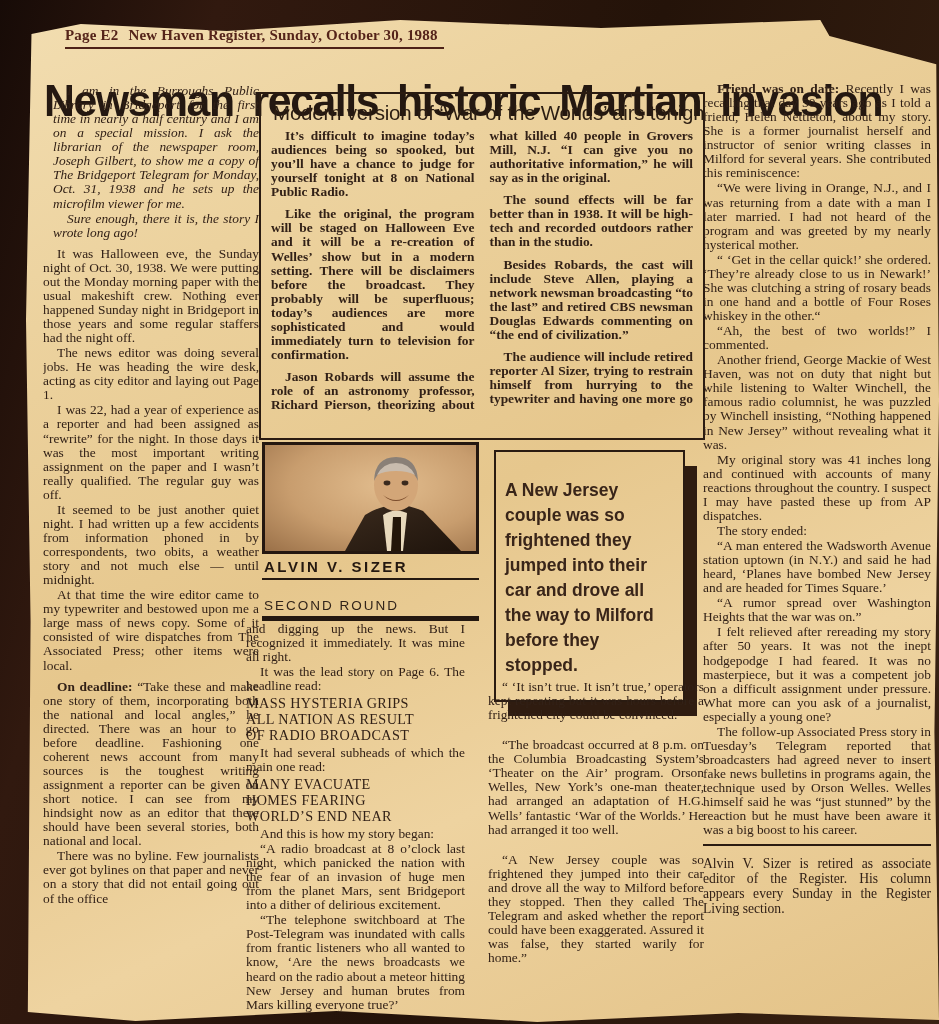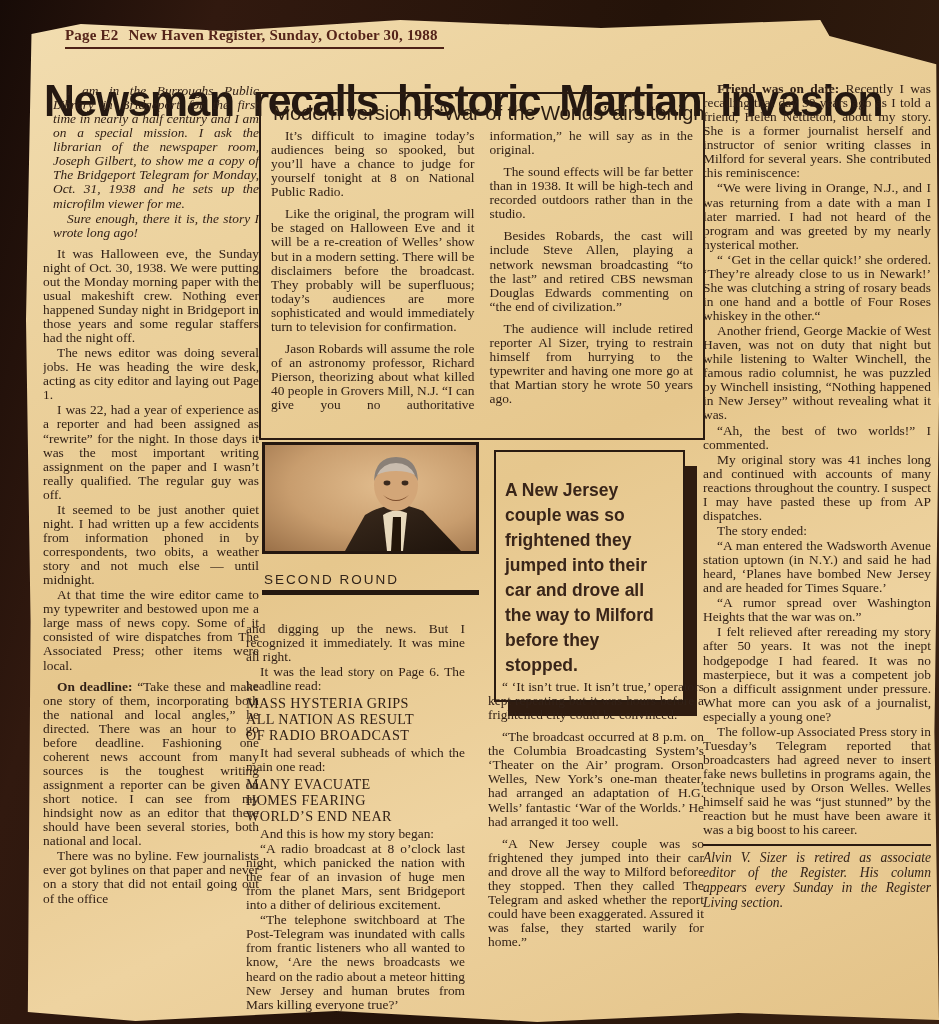--- a/index.html
+++ b/index.html
@@ -39,44 +39,44 @@
   .para strong{font-family:"Liberation Serif",serif;}
   .italic{font-style:italic;margin-left:10px;}
   
   #col-left{position:absolute;left:17px;top:66px;width:216px;height:934px;overflow:hidden;}
   
   #nprbox{position:absolute;left:233px;top:74px;width:442px;height:344px;
     border:2.5px solid #2a1b11;overflow:hidden;}
   #nprbox h2{
     margin:7px 12px 4px 12px;font-family:"Liberation Sans",sans-serif;font-weight:normal;
     font-size:20.5px;color:#2b1d12;letter-spacing:-.2px;white-space:nowrap;}
-  #nprbox .boxtext{margin:2px 10px 6px 10px;columns:2;column-gap:15px;height:292px;}
+  #nprbox .boxtext{margin:2px 10px 6px 10px;columns:2;column-gap:15px;height:292px;font-weight:bold;}
   #nprbox .para.gap{margin-top:8px;}
   
   #photo-block{position:absolute;left:236px;top:424px;width:217px;}
   #photo-frame{border:3px solid #241710;height:106px;overflow:hidden;background:#caa078;}
   #caption-name{font-family:"Liberation Sans",sans-serif;font-weight:bold;font-size:15px;
     letter-spacing:2.5px;color:#241810;padding:4px 0 3px 2px;border-bottom:2px solid #241810;}
   #caption-col{font-family:"Liberation Sans",sans-serif;font-size:13.5px;letter-spacing:2px;
     color:#32241a;padding:18px 0 3px 2px;border-bottom:5px solid #241810;}
   
   #mid-left{position:absolute;left:220px;top:604px;width:219px;height:402px;overflow:hidden;}
   
   #pullquote{position:absolute;left:468px;top:432px;width:162px;
     border:2.5px solid #2a1b11;background:transparent;
     padding:26px 16px 22px 9px;
     font-family:"Liberation Sans",sans-serif;font-weight:bold;font-size:17.5px;line-height:1.43;
     color:#392519;box-shadow:13px 15px 0 -1px #2f1c10;}
   
   #col3{position:absolute;left:462px;top:662px;width:216px;height:344px;overflow:hidden;}
-  #col3 .para.gap{margin-top:8px;}
+  #col3 .para.gap{margin-top:16px;}
   
   #col-right{position:absolute;left:677px;top:64px;width:228px;height:940px;overflow:hidden;}
-  #footer-note{border-top:2px solid #2a1b11;margin-top:7px;padding-top:5px;
-    font-style:italic;font-size:13.6px;line-height:1.1;text-align:justify;color:#322117;}
+  #footer-note{border-top:2px solid #2a1b11;margin-top:7px;padding-top:11px;
+    font-size:13.6px;line-height:1.1;text-align:justify;color:#322117;}
 </style>
 </head>
 <body>
 
 <div id="paper">
 
   <div id="masthead">
     <span class="pg">Page E2</span><span>New Haven Register, Sunday, October 30, 1988</span>
   </div>
 
@@ -125,20 +125,21 @@
         <path d="M118 70 Q130 62 142 68 L138 106 L122 106 Z" fill="#e8d9bc"></path>
         <path d="M128 72 L136 72 L136 106 L126 106 Z" fill="#241609"></path>
         <ellipse cx="131" cy="40" rx="22" ry="26" fill="#d3a678"></ellipse>
         <path d="M109 36 Q110 12 131 12 Q152 12 153 36 Q147 22 131 22 Q115 22 109 36 Z" fill="#8a8077"></path>
         <path d="M112 30 Q118 18 131 18 Q144 18 150 30 Q143 26 131 26 Q119 26 112 30 Z" fill="#c9bcae"></path>
         <path d="M118 50 Q131 60 144 50 Q138 56 131 56 Q124 56 118 50 Z" fill="#7a4c2c"></path>
         <ellipse cx="122" cy="38" rx="3.4" ry="2.4" fill="#3a2a1e"></ellipse>
         <ellipse cx="140" cy="38" rx="3.4" ry="2.4" fill="#3a2a1e"></ellipse>
       </svg>
     </div>
+    <div id="caption-name">ALVIN V. SIZER</div>
     <div id="caption-col">SECOND ROUND</div>
   </div>
 
   <div id="mid-left" class="bodytext">
       <p class="para noindent">and digging up the news. But I recognized it immediately. It was mine all right.</p>
       <p class="para">It was the lead story on Page 6. The headline read:</p>
       <p class="para subhead">MASS HYSTERIA GRIPS
 ALL NATION AS RESULT
 OF RADIO BROADCAST</p>
       <p class="para">It had several subheads of which the main one read:</p>
@@ -156,22 +157,22 @@
       <p class="para">“ ‘It isn’t true. It isn’t true,’ operators kept repeating but it was hours before a frightened city could be convinced.</p>
       <p class="para gap">“The broadcast occurred at 8 p.m. on the Columbia Broadcasting System’s ‘Theater on the Air’ program. Orson Welles, New York’s one-man theater, had arranged an adaptation of H.G. Wells’ fantastic ‘War of the Worlds.’ He had arranged it too well.</p>
       <p class="para gap">“A New Jersey couple was so frightened they jumped into their car and drove all the way to Milford before they stopped. Then they called The Telegram and asked whether the report could have been exaggerated. Assured it was false, they started warily for home.”</p>
     </div>
 
   <div id="col-right" class="bodytext">
     <div>
         <p class="para"><strong>Friend was on date: </strong>Recently I was recalling that day 50 years ago as I told a friend, Helen Nettleton, about my story. She is a former journalist herself and instructor of senior writing classes in Milford for several years. She contributed this reminiscence:</p>
         <p class="para">“We were living in Orange, N.J., and I was returning from a date with a man I later married. I had not heard of the program and was greeted by my nearly hysterical mother.</p>
         <p class="para">“ ‘Get in the cellar quick!’ she ordered. ‘They’re already close to us in Newark!’ She was clutching a string of rosary beads in one hand and a bottle of Four Roses whiskey in the other.“</p>
+        <p class="para">“Ah, the best of two worlds!” I commented.</p>
         <p class="para">Another friend, George Mackie of West Haven, was not on duty that night but while listening to Walter Winchell, the famous radio columnist, he was puzzled by Winchell insisting, “Nothing happened in New Jersey” without revealing what it was.</p>
-        <p class="para">“Ah, the best of two worlds!” I commented.</p>
         <p class="para">My original story was 41 inches long and continued with accounts of many reactions throughout the country. I suspect I may have pasted these up from AP dispatches.</p>
         <p class="para">The story ended:</p>
         <p class="para">“A man entered the Wadsworth Avenue station uptown (in N.Y.) and said he had heard, ‘Planes have bombed New Jersey and are headed for Times Square.’</p>
         <p class="para">“A rumor spread over Washington Heights that the war was on.”</p>
         <p class="para">I felt relieved after rereading my story after 50 years. It was not the inept hodgepodge I had feared. It was no masterpiece, but it was a competent job on a difficult assignment under pressure. What more can you ask of a journalist, especially a young one?</p>
         <p class="para">The follow-up Associated Press story in Tuesday’s Telegram reported that broadcasters had agreed never to insert fake news bulletins in programs again, the technique used by Orson Welles. Welles himself said he was “just stunned” by the reaction but he must have been aware it was a big boost to his career.</p>
       </div>
     <div id="footer-note">Alvin V. Sizer is retired as associate editor of the Register. His column appears every Sunday in the Register Living section.</div>
   </div>
 

